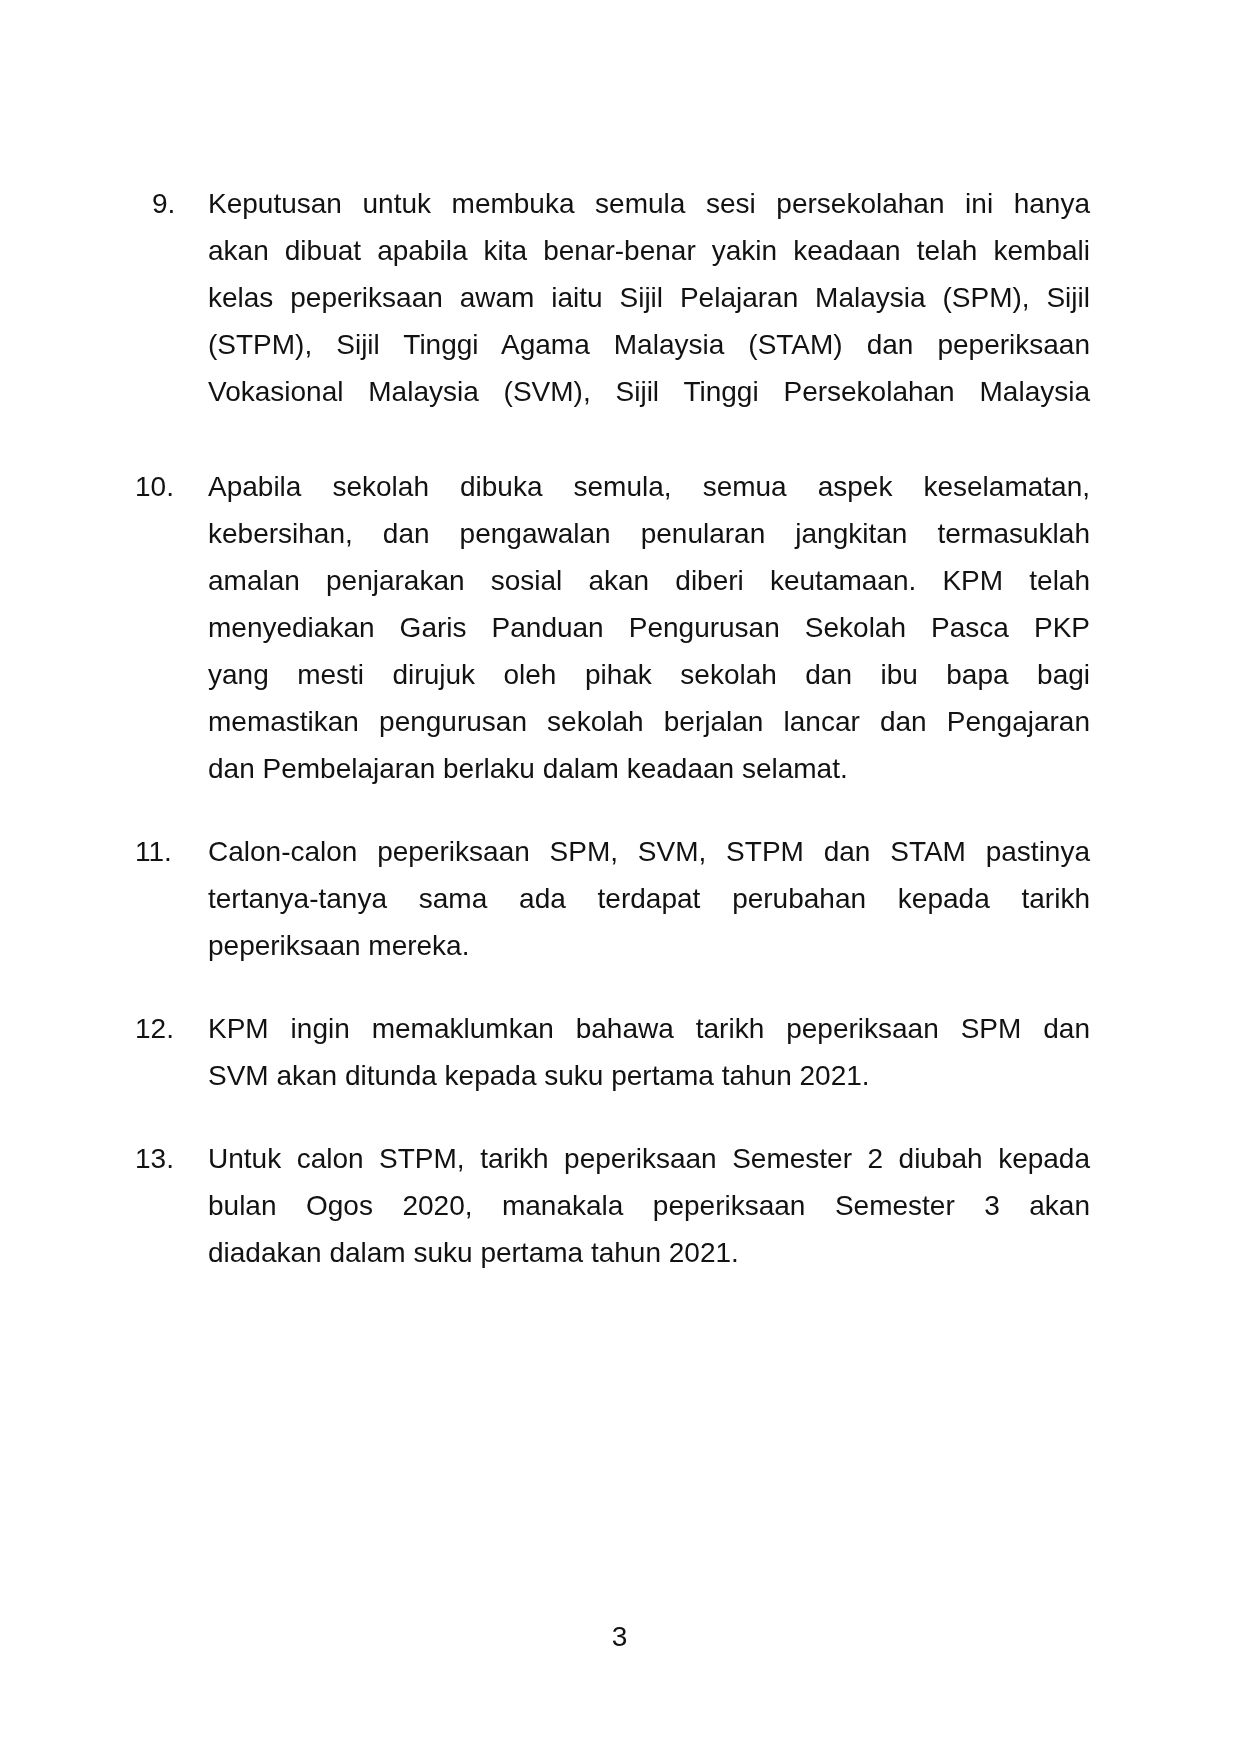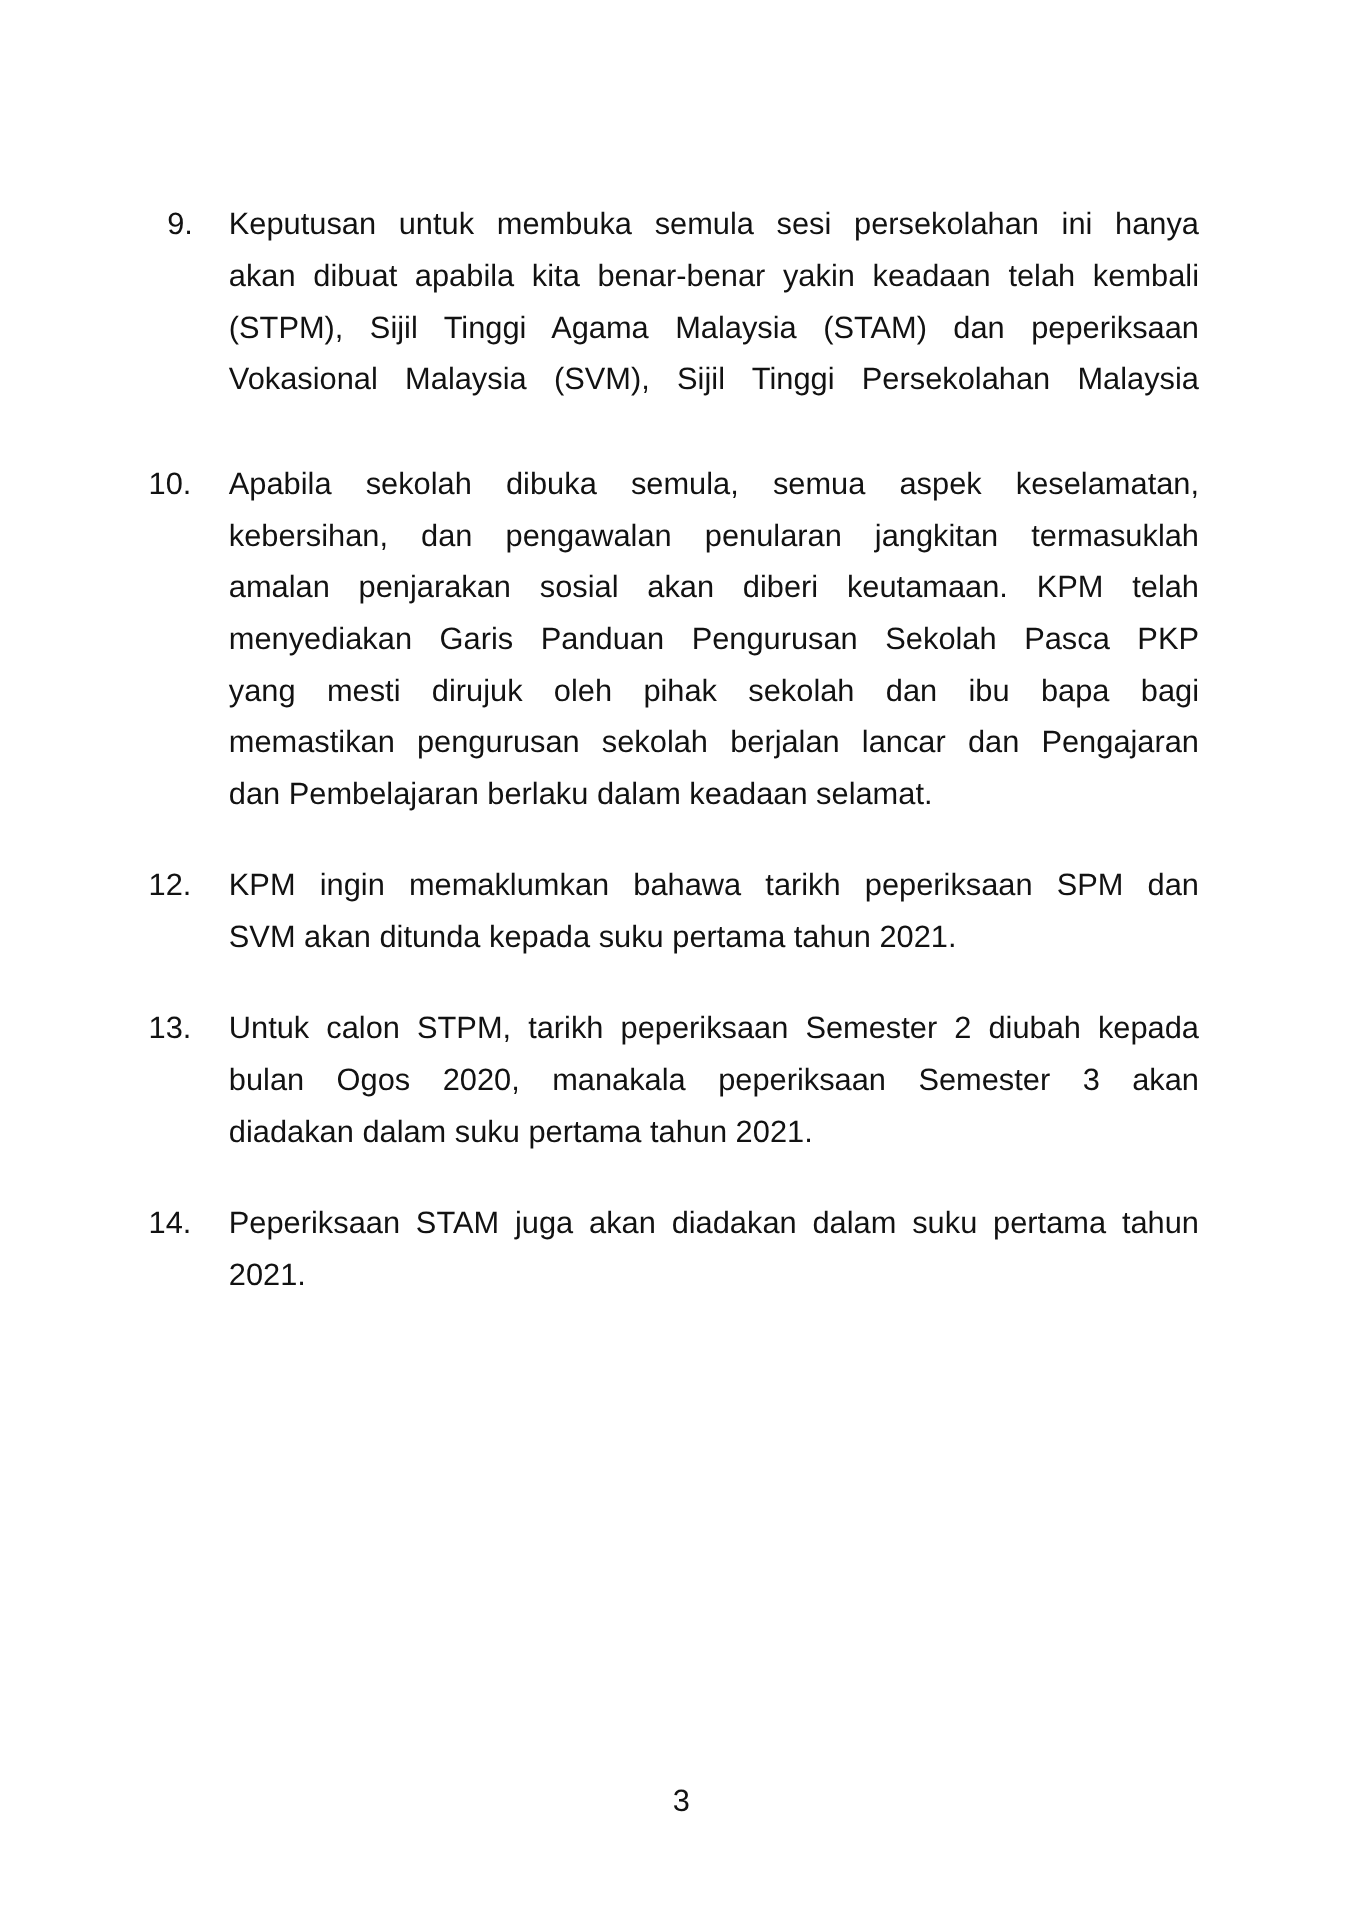--- a/index.html
+++ b/index.html
@@ -55,53 +55,55 @@
 </head>
 <body>
 
 <div class="page">
   <div class="content">
       <div class="para">
         <div class="num single">9.</div>
         <div class="body">
           <div class="line">Keputusan untuk membuka semula sesi persekolahan ini hanya</div>
           <div class="line">akan dibuat apabila kita benar-benar yakin keadaan telah kembali</div>
+          <div class="line">kelas peperiksaan awam iaitu Sijil Pelajaran Malaysia (SPM), Sijil</div>
           <div class="line">(STPM), Sijil Tinggi Agama Malaysia (STAM) dan peperiksaan</div>
           <div class="line">Vokasional Malaysia (SVM), Sijil Tinggi Persekolahan Malaysia</div>
         </div>
       </div>
       <div class="para">
         <div class="num">10.</div>
         <div class="body">
           <div class="line">Apabila sekolah dibuka semula, semua aspek keselamatan,</div>
           <div class="line">kebersihan, dan pengawalan penularan jangkitan termasuklah</div>
           <div class="line">amalan penjarakan sosial akan diberi keutamaan. KPM telah</div>
           <div class="line">menyediakan Garis Panduan Pengurusan Sekolah Pasca PKP</div>
           <div class="line">yang mesti dirujuk oleh pihak sekolah dan ibu bapa bagi</div>
           <div class="line">memastikan pengurusan sekolah berjalan lancar dan Pengajaran</div>
           <div class="line last">dan Pembelajaran berlaku dalam keadaan selamat.</div>
         </div>
       </div>
       <div class="para">
+        <div class="num">11.</div>
+        <div class="body">
+          <div class="line">Calon-calon peperiksaan SPM, SVM, STPM dan STAM pastinya</div>
+          <div class="line">tertanya-tanya sama ada terdapat perubahan kepada tarikh</div>
+          <div class="line last">peperiksaan mereka.</div>
+        </div>
+      </div>
+      <div class="para">
         <div class="num">12.</div>
         <div class="body">
           <div class="line">KPM ingin memaklumkan bahawa tarikh peperiksaan SPM dan</div>
           <div class="line last">SVM akan ditunda kepada suku pertama tahun 2021.</div>
         </div>
       </div>
       <div class="para">
         <div class="num">13.</div>
         <div class="body">
           <div class="line">Untuk calon STPM, tarikh peperiksaan Semester 2 diubah kepada</div>
           <div class="line">bulan Ogos 2020, manakala peperiksaan Semester 3 akan</div>
           <div class="line last">diadakan dalam suku pertama tahun 2021.</div>
         </div>
       </div>
-      <div class="para">
-        <div class="num">14.</div>
-        <div class="body">
-          <div class="line">Peperiksaan STAM juga akan diadakan dalam suku pertama tahun</div>
-          <div class="line last">2021.</div>
-        </div>
-      </div>
     </div>
   <div class="pagenum">3</div>
 </div>
 
 </body></html>

